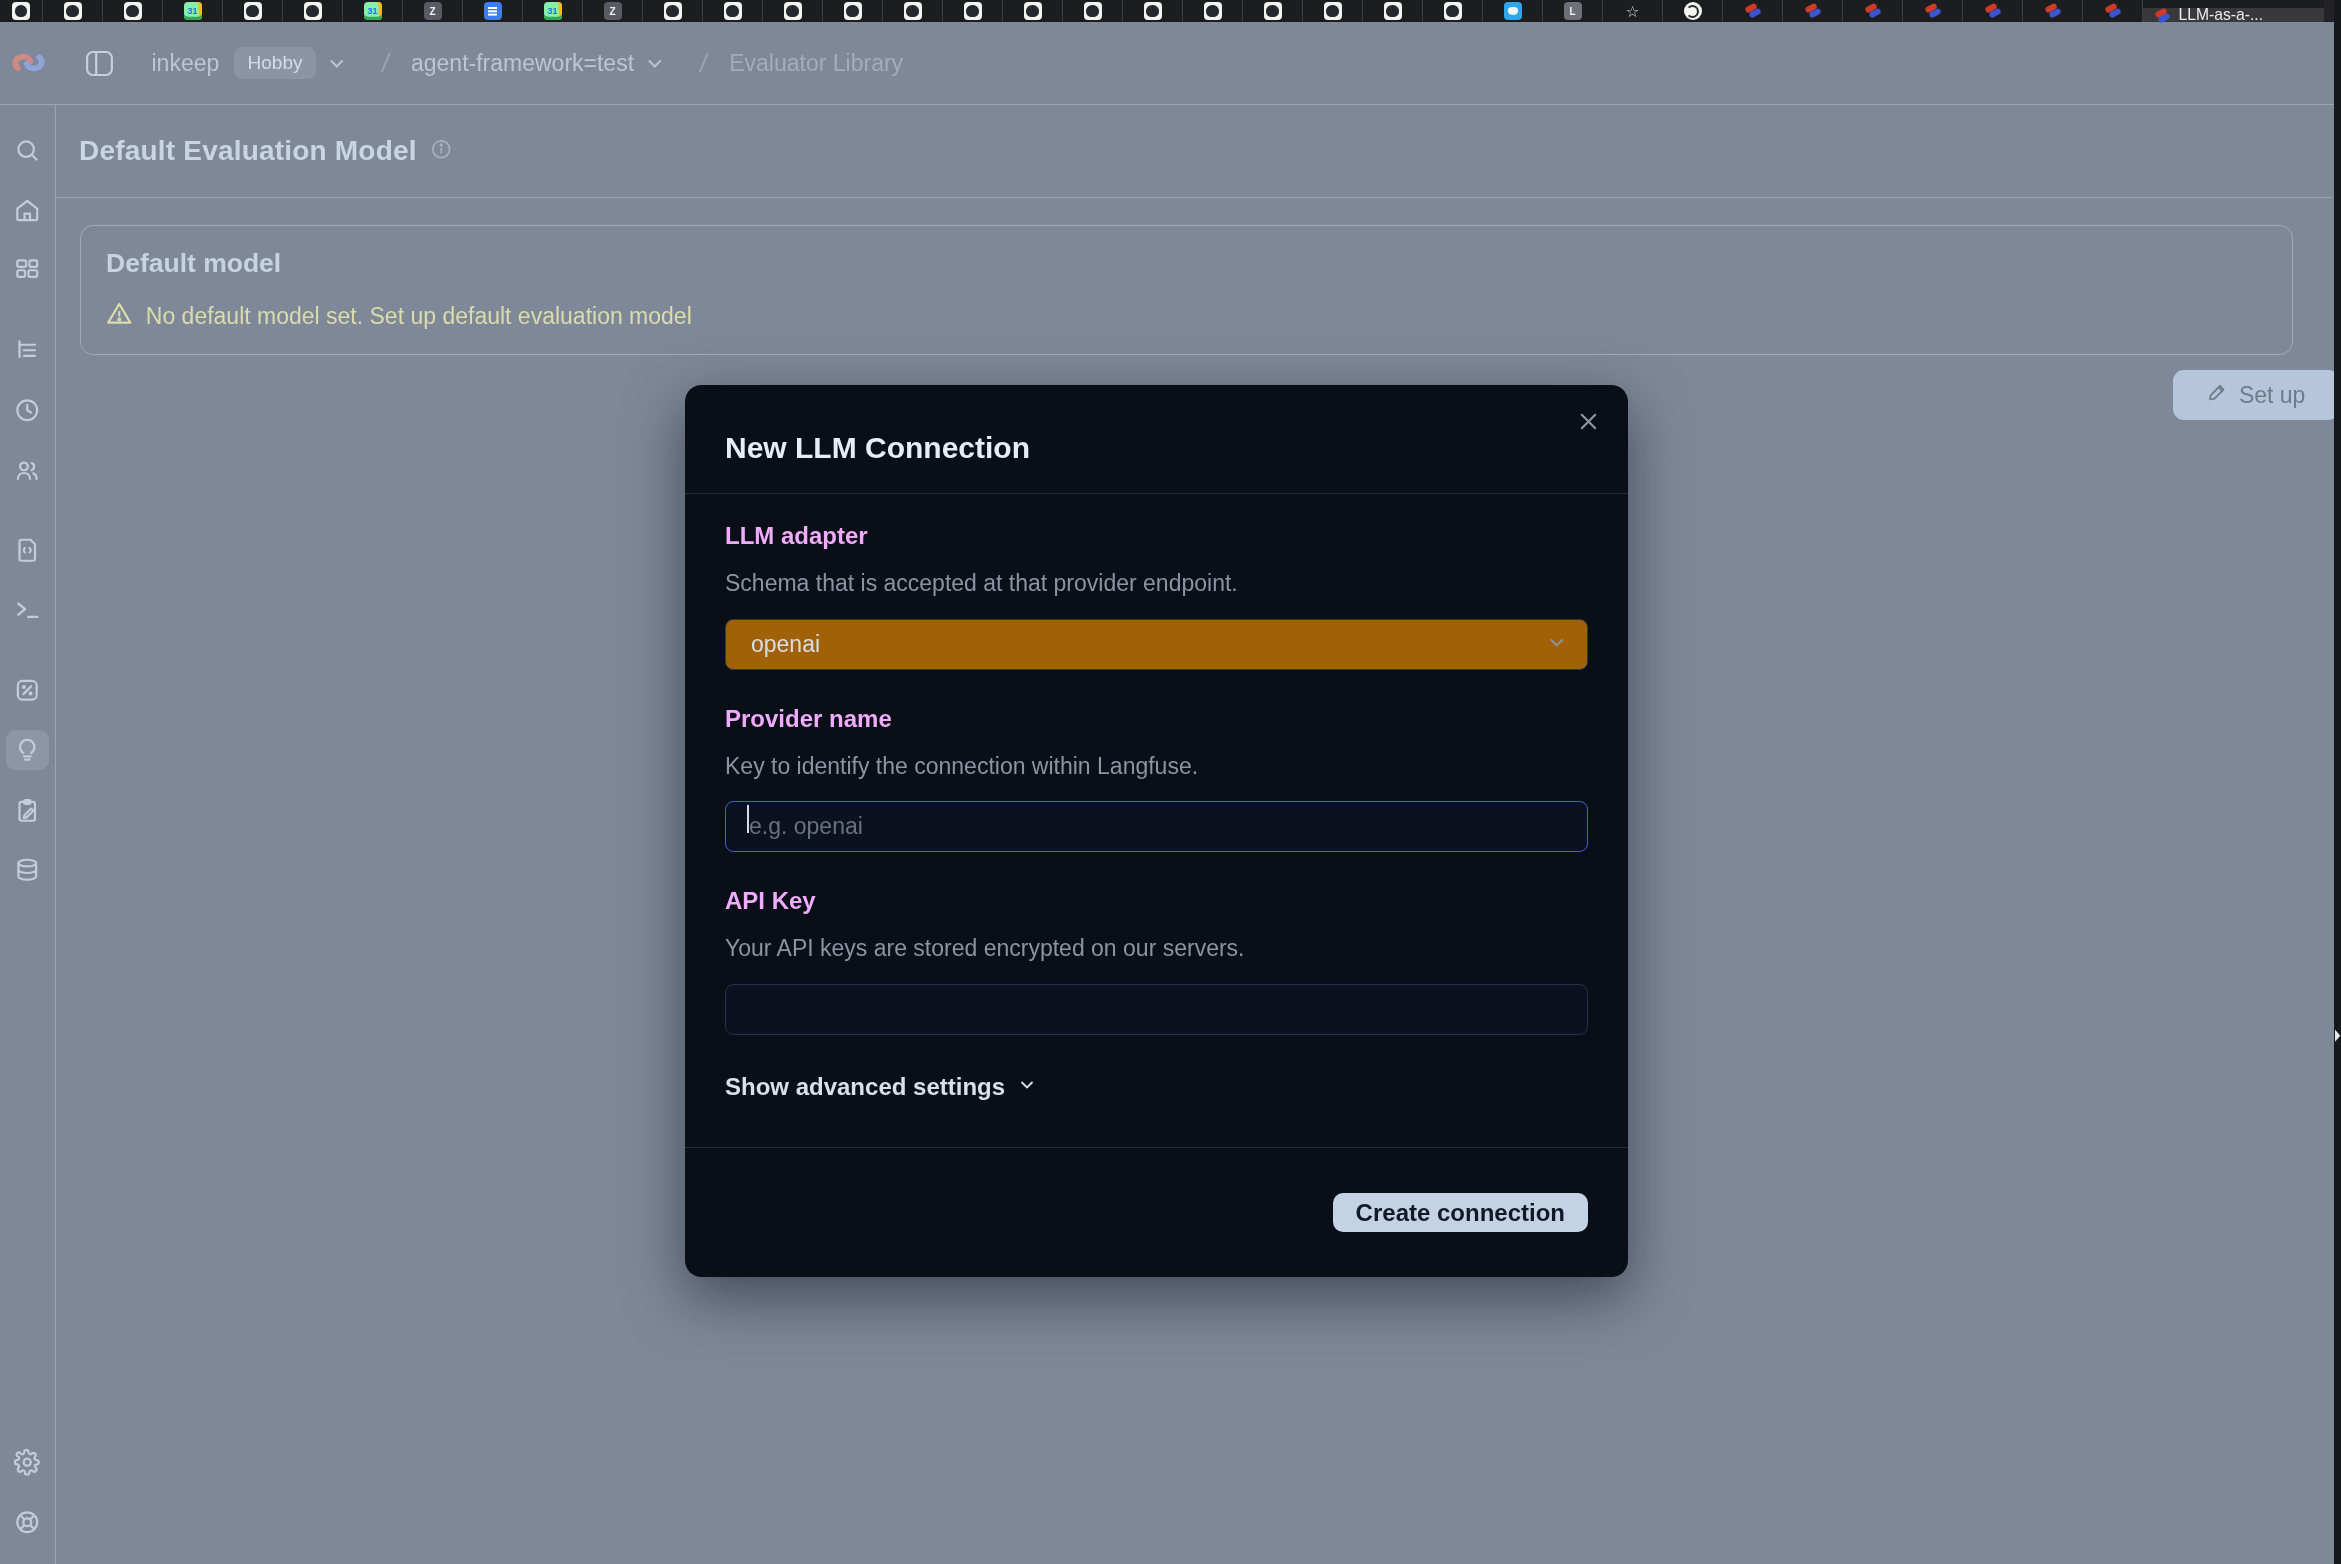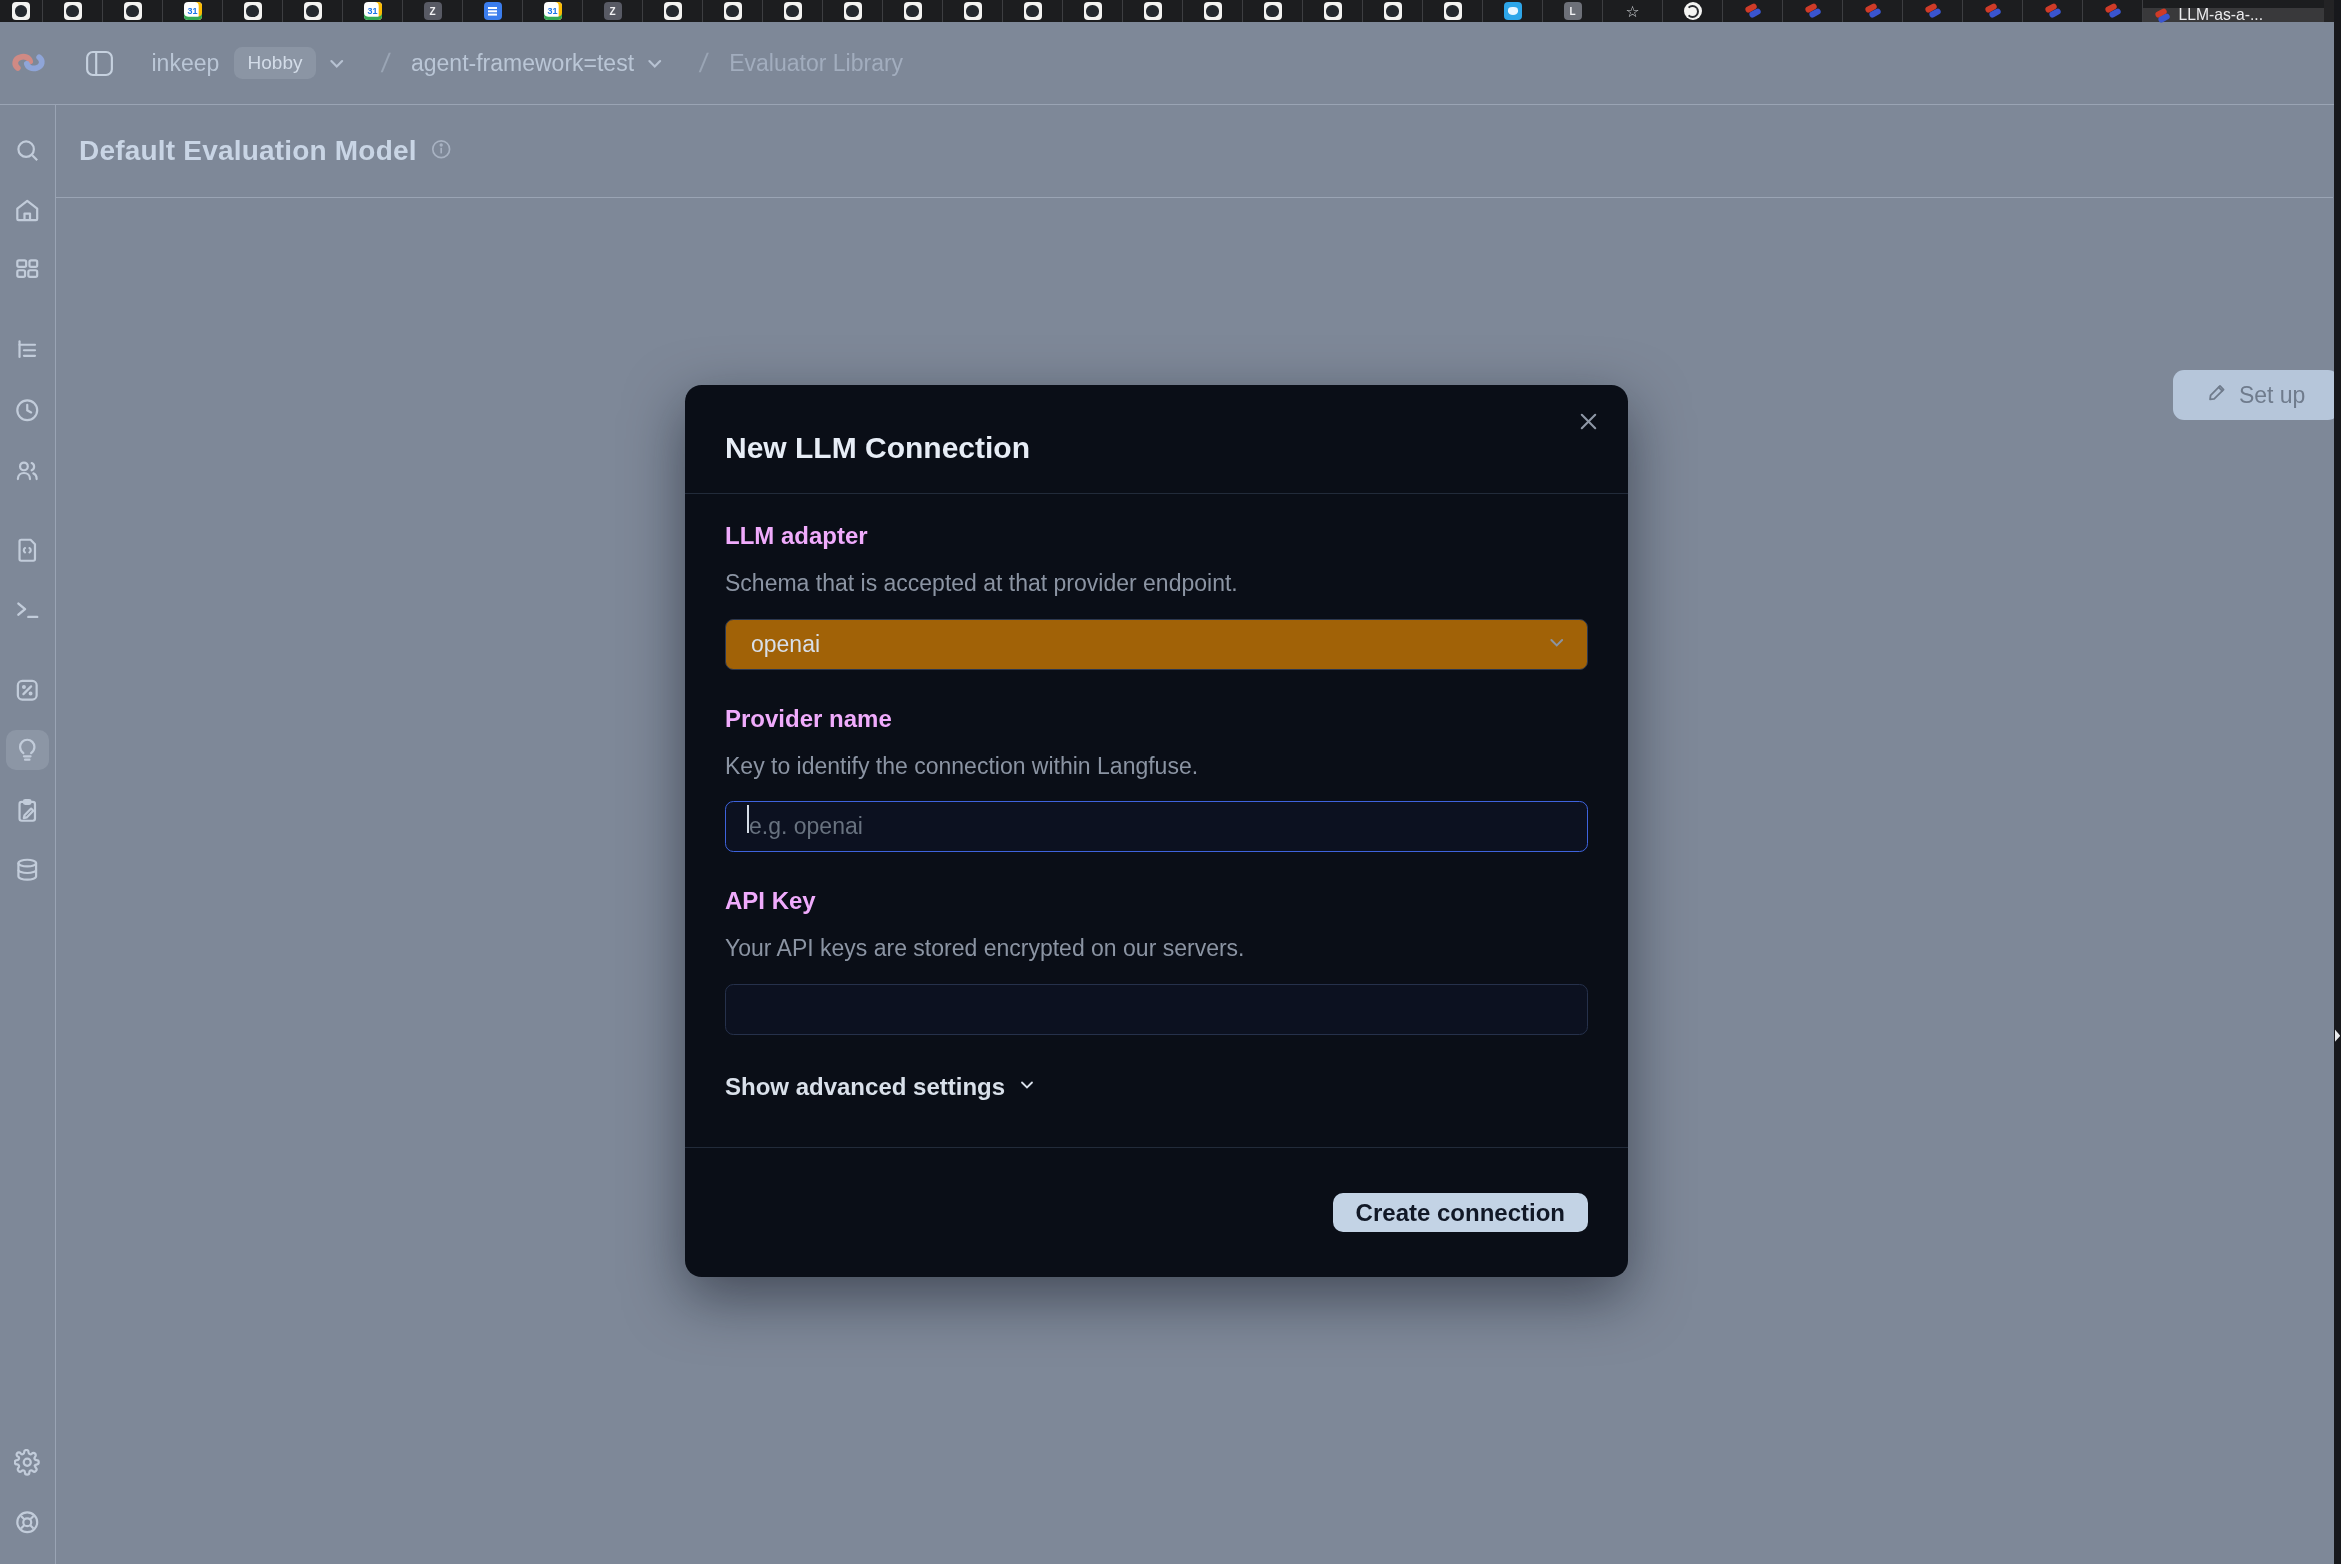--- a/index.html
+++ b/index.html
@@ -6,21 +6,21 @@
   *{box-sizing:border-box;font-family:"Liberation Sans", sans-serif;}
   .stage{position:relative;width:2342px;height:1565px;overflow:hidden;background:#7e8898;}
 
   
   .tabbar{position:absolute;left:0;top:0;width:2342px;height:22.4px;background:#1c1d1f;display:flex;align-items:stretch;z-index:40;}
   .tab{width:60px;flex:0 0 auto;display:flex;align-items:center;justify-content:center;border-right:0.8px solid #3d3e41;}
   .tab-first{width:43px;}
   .fav{width:18px;height:18px;border-radius:4.1px;display:flex;align-items:center;justify-content:center;font-size:10px;font-weight:700;position:relative;overflow:hidden;}
   .fav-github{background:#f3f3f1;}
   .fav-github::after{content:"";width:12.4px;height:11.6px;background:#24292f;border-radius:50% 50% 46% 46%;}
-  .fav-gcal{background:#ffffff;color:#1a73e8;box-shadow:inset 0 -3.3px 0 #34a853, inset -3.3px 0 0 #fbbc04;font-size:9px;text-align:center;}
+  .fav-gcal{background:#86efac;color:#1a73e8;box-shadow:inset 0 -3.3px 0 #34a853, inset -3.3px 0 0 #fbbc04;font-size:9px;text-align:center;}
   .fav-zight{background:#585a64;color:#f0f0f2;}
   .fav-gdocs{background:#3b7ded;}
   .fav-gdocs::after{content:"";width:9px;height:1.7px;background:#fff;box-shadow:0 3.3px 0 #fff,0 6.6px 0 #fff;margin-top:-6.6px;}
   .fav-bluesky{background:#2ea6e9;}
   .fav-bluesky::after{content:"";width:10px;height:7.5px;background:#eaf6ff;border-radius:50% 50% 60% 60%;}
   .fav-linear{background:#6d7078;color:#f2f2f4;}
   .fav-star{background:transparent;color:#cfd2d6;font-size:15.7px;font-weight:400;}
   .fav-fingerprint{background:#f4f4f2;border-radius:50%;}
   .fav-fingerprint::after{content:"";width:9px;height:9px;border:2.1px solid #2a2c30;border-radius:50%;border-left-color:transparent;}
   .fav-langfuse{background:transparent;overflow:visible;}
@@ -374,20 +374,33 @@
     <span class="page-title">Default Evaluation Model</span>
     <span>
       <svg width="22.4" height="22.4" viewBox="0 0 24 24" fill="none" stroke="#a8b2c2" stroke-width="1.8">
           <circle cx="12" cy="12" r="9"></circle>
           <line x1="12" y1="10.5" x2="12" y2="16.5"></line>
           <circle cx="12" cy="7.5" r="0.9" fill="#a8b2c2"></circle>
         </svg>
     </span>
   </div>
 
+  <section class="card">
+    <div class="card-title">Default model</div>
+    <div class="warning-row">
+      <span>
+        <svg width="26.5" height="26.5" viewBox="0 0 24 24" fill="none" stroke="#dadcab" stroke-width="1.9" stroke-linejoin="round">
+            <path d="M12 3.5 L22 20.5 H2 Z"></path>
+            <line x1="12" y1="10" x2="12" y2="15"></line>
+            <circle cx="12" cy="17.6" r="0.9" fill="#dadcab"></circle>
+          </svg>
+      </span>
+      <span>No default model set. Set up default evaluation model</span>
+    </div>
+  </section>
 
   <button class="setup-btn">
     <span>
       <svg width="21.5" height="21.5" viewBox="0 0 24 24" fill="none" stroke="#6f7b8c" stroke-width="2" stroke-linecap="round" stroke-linejoin="round">
           <path d="M14.5 5.5 l4 4 L8 20 l-4.6 .6 L4 16 Z"></path>
           <path d="M13 7 l4 4"></path>
         </svg>
     </span>
     <span>Set up</span>
   </button>

